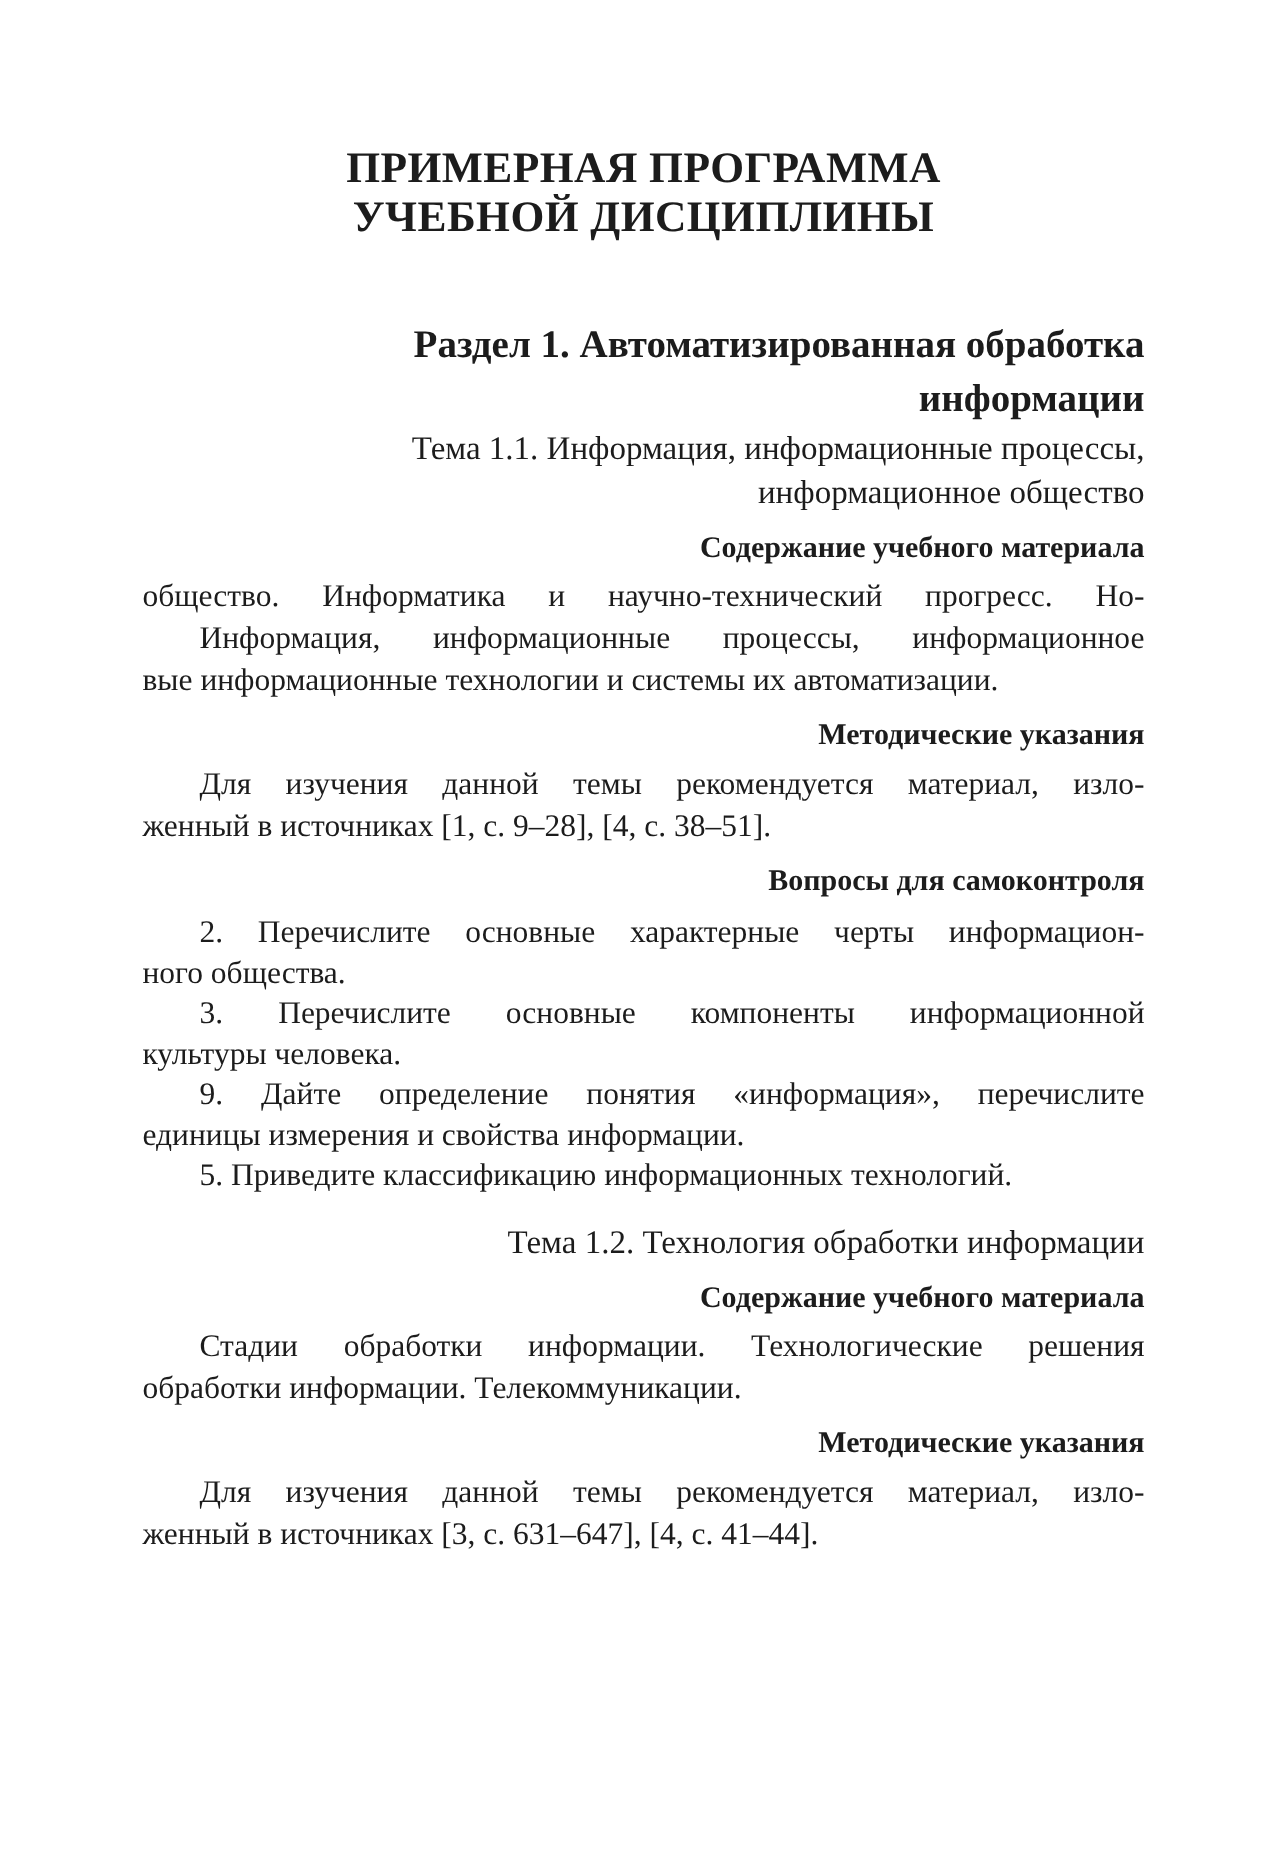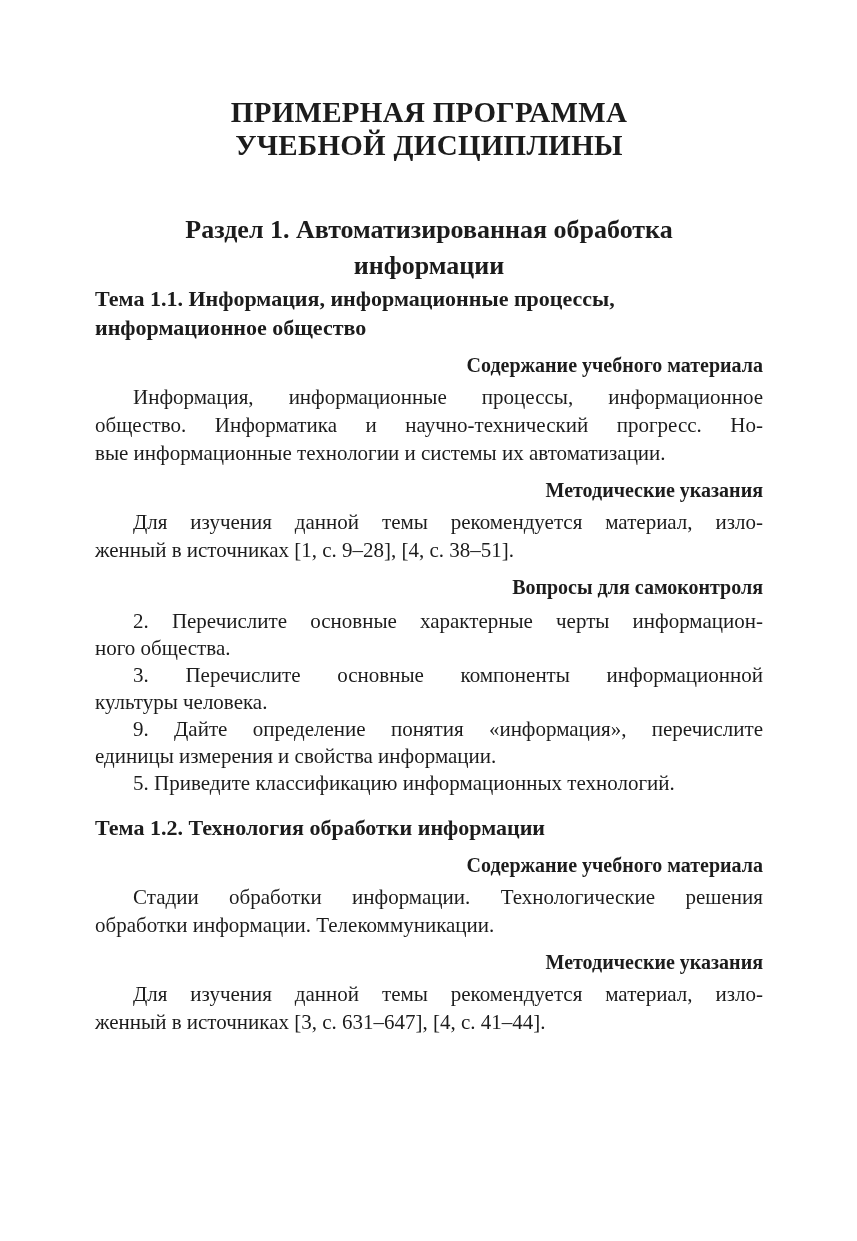--- a/index.html
+++ b/index.html
@@ -33,30 +33,30 @@
     line-height: 33px;
     text-align: center;
     letter-spacing: 0.3px;
   }
 
   
   .section-heading {
     font-weight: 700;
     font-size: 26px;
     line-height: 36px;
-    text-align: center;
+    text-align: right;
     margin-top: 50px;
   }
 
   
   .theme-heading {
-    font-weight: 700;
+    font-weight: 400;
     font-size: 22px;
     line-height: 29px;
-    text-align: left;
+    text-align: right;
   }
   .list-item + .theme-heading { margin-top: 16px; }
 
   
   .subheading {
     font-weight: 700;
     font-size: 20px;
     line-height: 26px;
     text-align: right;
     margin-top: 10px;
@@ -107,22 +107,22 @@
         <div class="line last">информации</div>
       </div>
       <div class="block theme-heading">
         <div class="line first">Тема 1.1. Информация, информационные процессы,</div>
         <div class="line last">информационное общество</div>
       </div>
       <div class="block subheading">
         <div class="line first last">Содержание учебного материала</div>
       </div>
       <div class="block paragraph">
+        <div class="line">общество. Информатика и научно-технический прогресс. Но-</div>
         <div class="line first">Информация, информационные процессы, информационное</div>
-        <div class="line">общество. Информатика и научно-технический прогресс. Но-</div>
         <div class="line last">вые информационные технологии и системы их автоматизации.</div>
       </div>
       <div class="block subheading">
         <div class="line first last">Методические указания</div>
       </div>
       <div class="block paragraph">
         <div class="line first">Для изучения данной темы рекомендуется материал, изло-</div>
         <div class="line last">женный в источниках [1, с. 9–28], [4, с. 38–51].</div>
       </div>
       <div class="block subheading">

